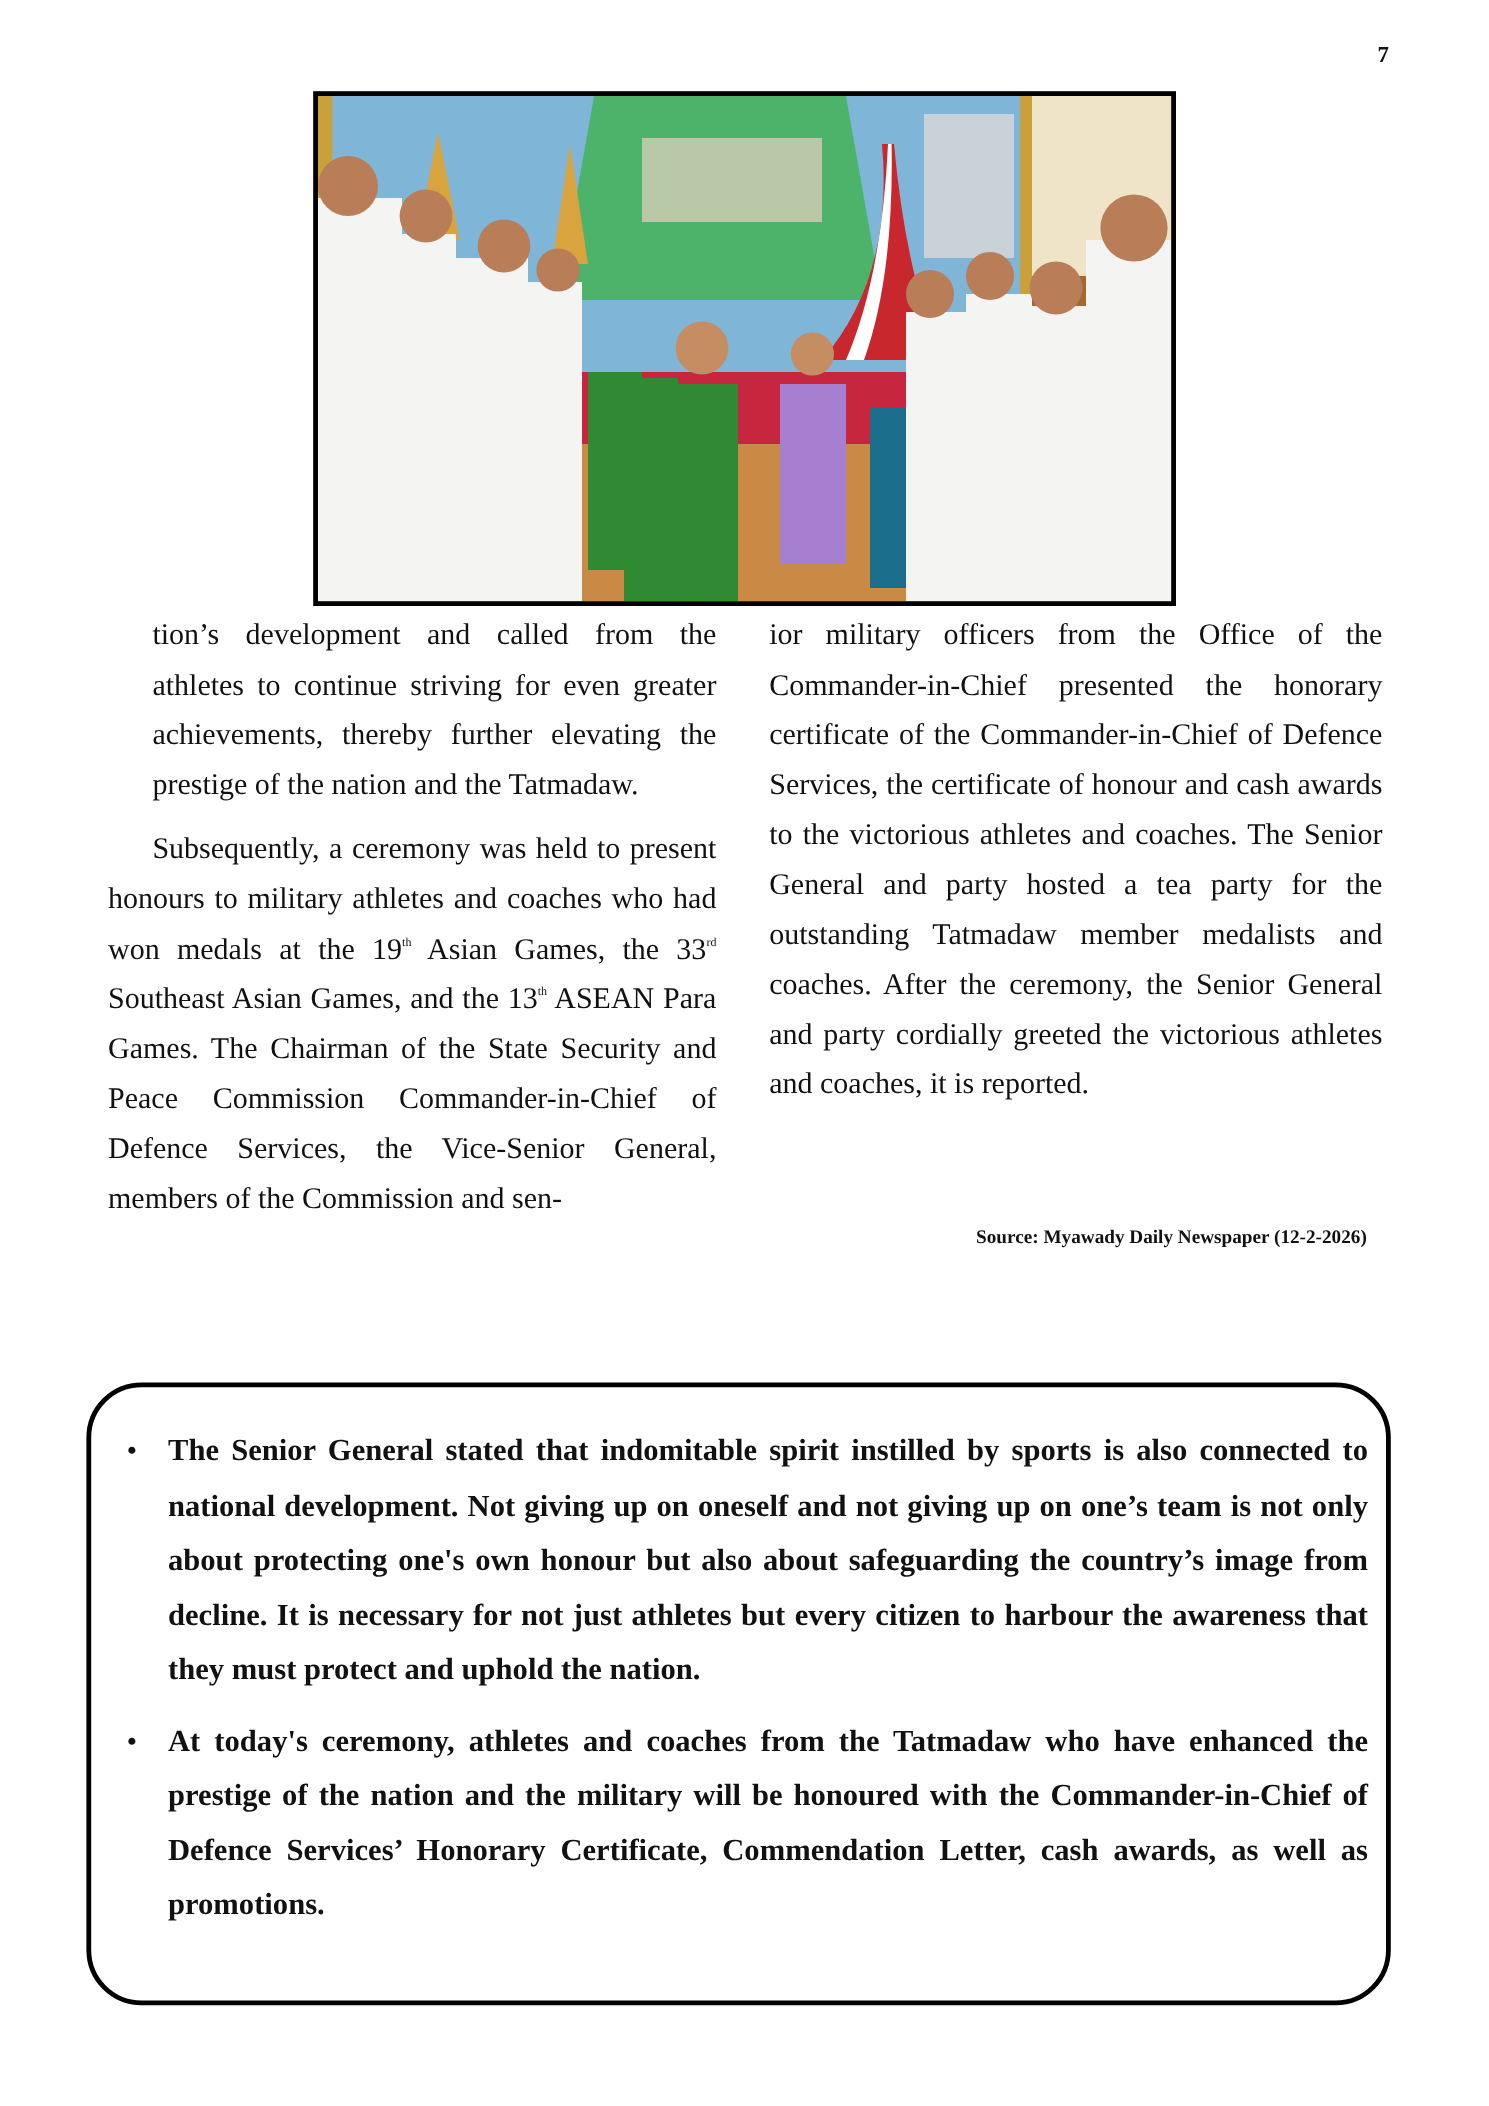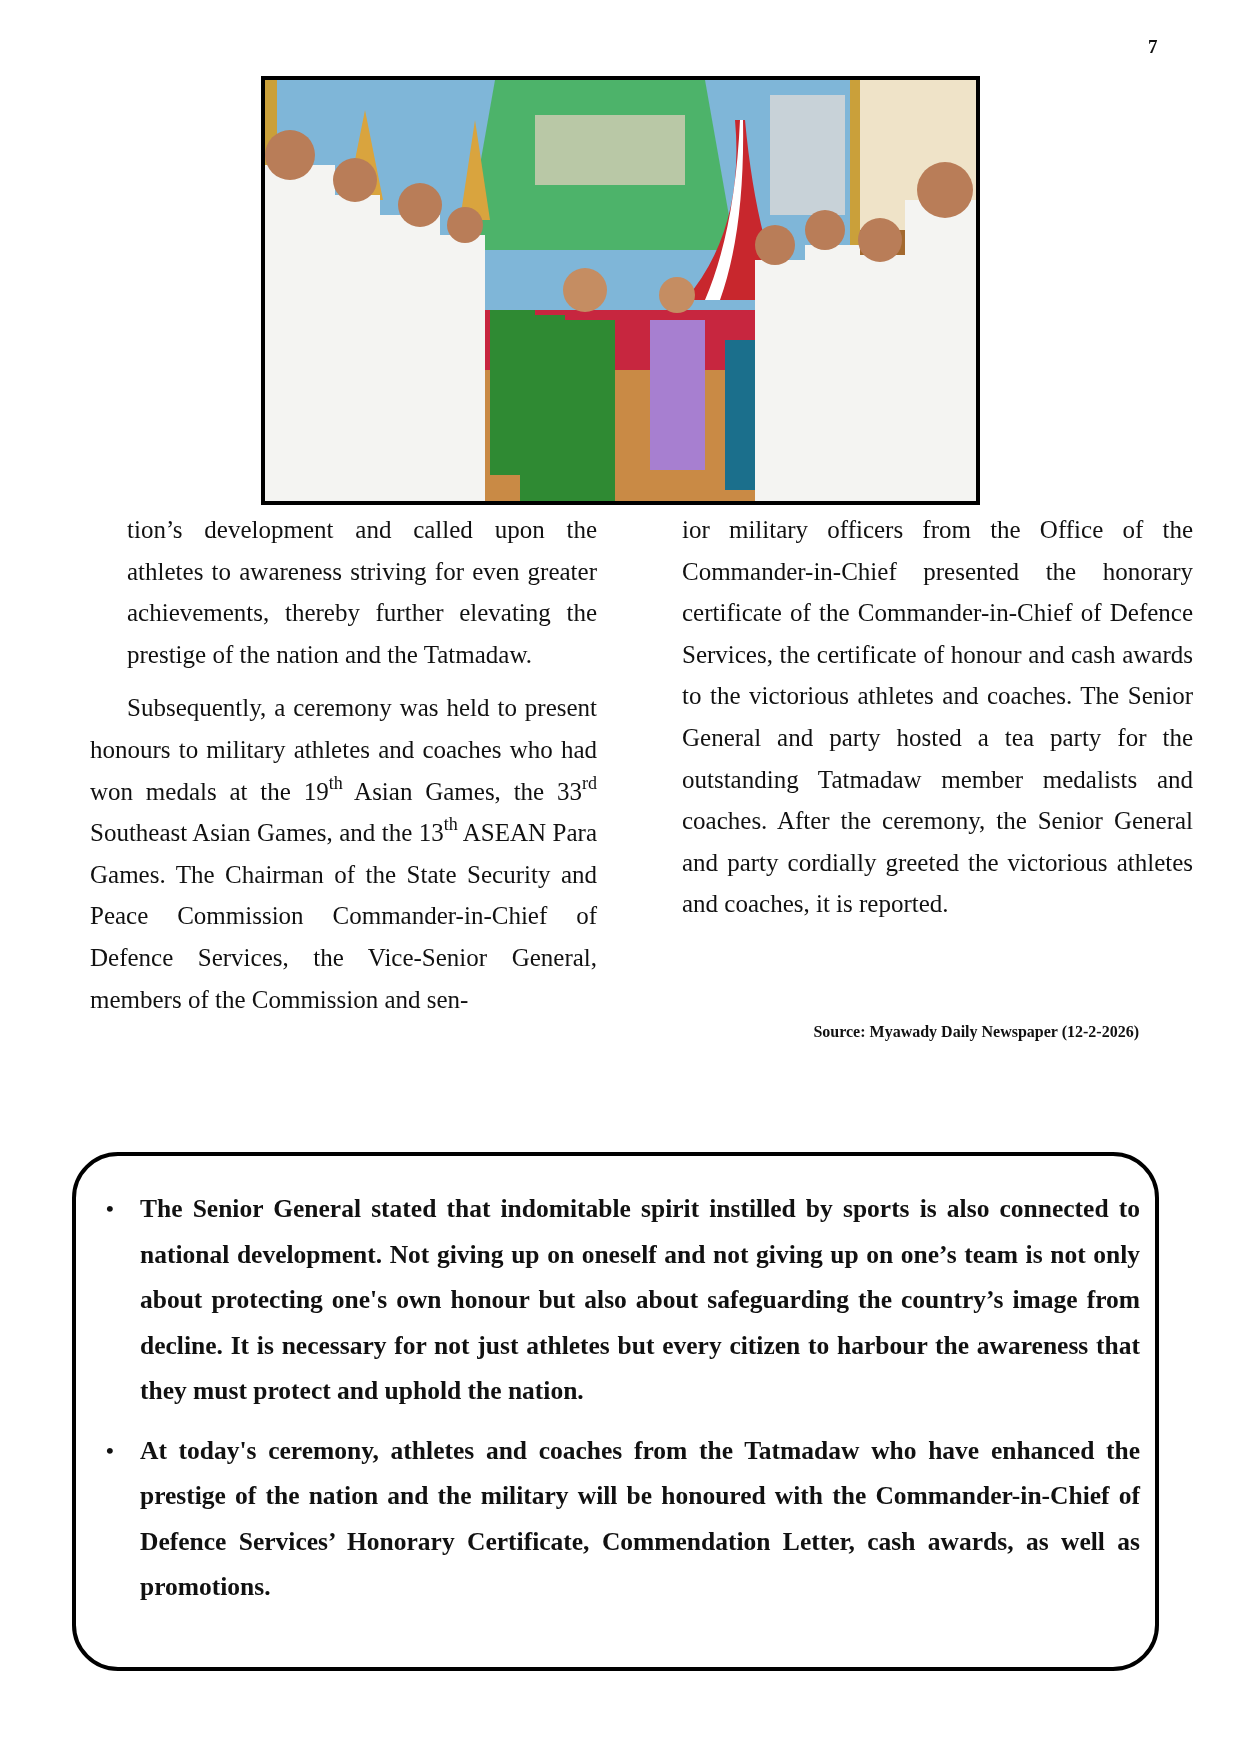--- a/index.html
+++ b/index.html
@@ -5,24 +5,24 @@
   html, body { margin: 0; padding: 0; background: #ffffff; }
   body { width: 1241px; height: 1755px; position: relative; overflow: hidden;
          font-family: "Liberation Serif", "DejaVu Serif", serif; color: #111; }
   .page-num { position: absolute; left: 1148px; top: 36px; font-weight: bold; font-size: 19px; }
   .photo { position: absolute; left: 261px; top: 76px; width: 711px; height: 421px;
            border: 4px solid #000; overflow: hidden; background: #e9dcc3; }
   .photo svg { display: block; width: 100%; height: 100%; }
   .col { position: absolute; font-size: 25px; line-height: 41.6px; text-align: justify; }
   .col p { margin: 0; }
   .col-left { left: 90px; top: 509px; width: 507px; }
-  .col-right { left: 641px; top: 509px; width: 511px; margin-left: 41px; }
+  .col-right { left: 641px; top: 509px; width: 511px; }
   .indent-block { padding-left: 37px; }
   .para2 { text-indent: 37px; margin-top: 12px !important; }
-  sup { font-size: 18px; line-height: 0; vertical-align: 11px; }
+  sup { font-size: 10px; line-height: 0; vertical-align: 11px; }
   .source { position: absolute; left: 627px; top: 1023px; width: 512px; text-align: right;
             font-weight: bold; font-size: 16px; }
   .callout { position: absolute; left: 72px; top: 1152px; width: 1087px; height: 519px;
              border: 4px solid #000; border-radius: 46px; box-sizing: border-box; }
   .callout ul { list-style: none; margin: 0; padding: 0; position: absolute; left: 64px; top: 30px; width: 1000px; }
   .callout li { position: relative; font-weight: bold; font-size: 25.5px; line-height: 45.5px;
                 text-align: justify; text-align-last: left; margin-bottom: 14px; }
   .bullet { position: absolute; left: -34px; top: 0; font-size: 22px; }
 </style>
 </head>
@@ -80,21 +80,21 @@
     <g fill="#b97d58">
       <circle cx="510" cy="165" r="20"></circle>
         <circle cx="560" cy="150" r="20"></circle>
       <circle cx="615" cy="160" r="22"></circle>
         <circle cx="680" cy="110" r="28"></circle>
     </g>
   </svg>
 </div>
 
 <div class="col col-left">
-  <p class="indent-block">tion’s development and called upon the athletes to awareness striving for even greater achievements, thereby further elevating the prestige of the nation and the Tatmadaw.</p>
+  <p class="indent-block">tion’s development and called from the athletes to continue striving for even greater achievements, thereby further elevating the prestige of the nation and the Tatmadaw.</p>
   <p class="para2"><span>Subsequently, a ceremony was held to present honours to military athletes and coaches who had won medals at the 19</span><sup>th</sup><span> Asian Games, the 33</span><sup>rd</sup><span> Southeast Asian Games, and the 13</span><sup>th</sup><span> ASEAN Para Games. The Chairman of the State Security and Peace Commission Commander-in-Chief of Defence Services, the Vice-Senior General, members of the Commission and sen-</span></p>
 </div>
 
 <div class="col col-right">
   <p>ior military officers from the Office of the Commander-in-Chief presented the honorary certificate of the Commander-in-Chief of Defence Services, the certificate of honour and cash awards to the victorious athletes and coaches. The Senior General and party hosted a tea party for the outstanding Tatmadaw member medalists and coaches. After the ceremony, the Senior General and party cordially greeted the victorious athletes and coaches, it is reported.</p>
 </div>
 
 <div class="source">Source: Myawady Daily Newspaper (12-2-2026)</div>
 
 <div class="callout">

